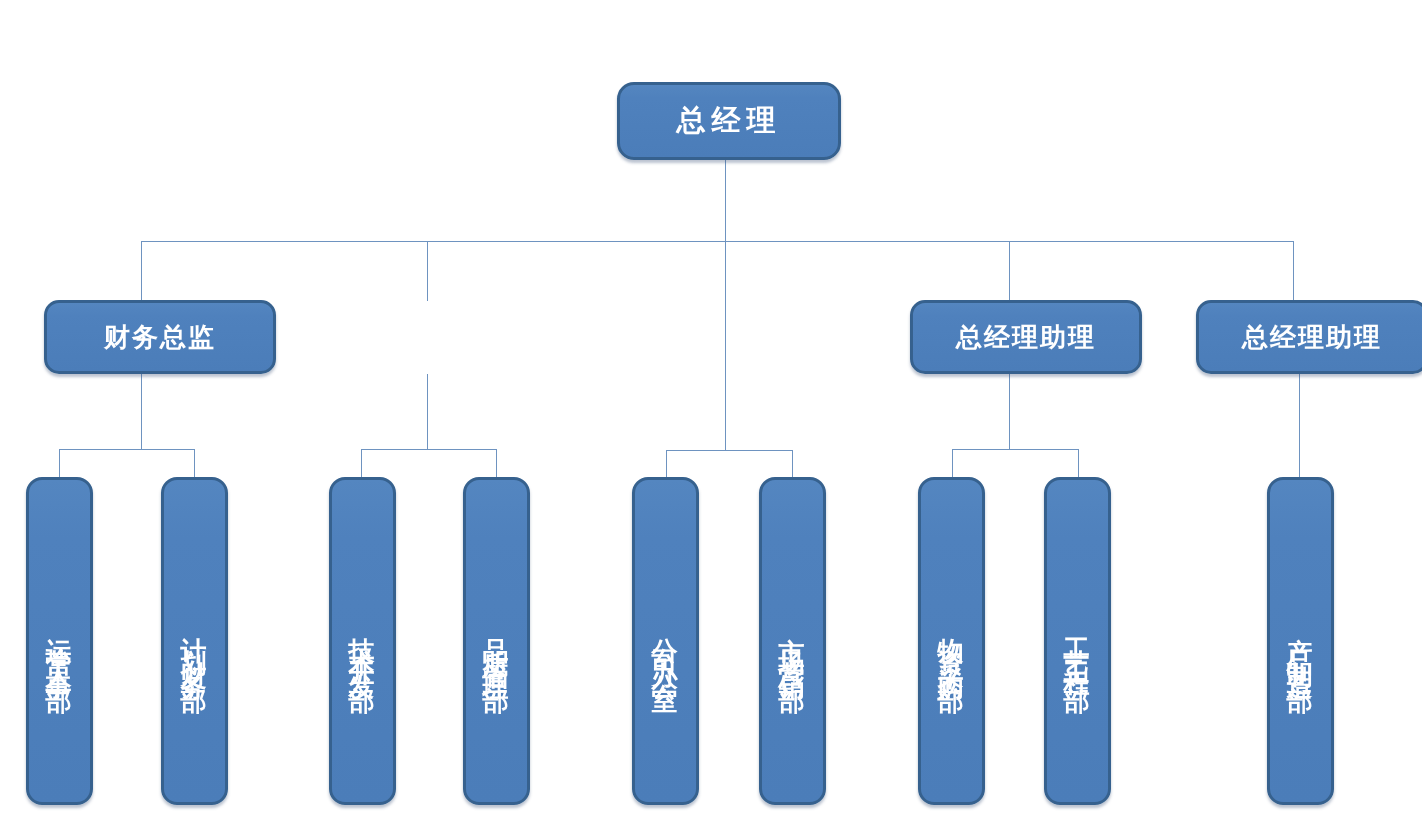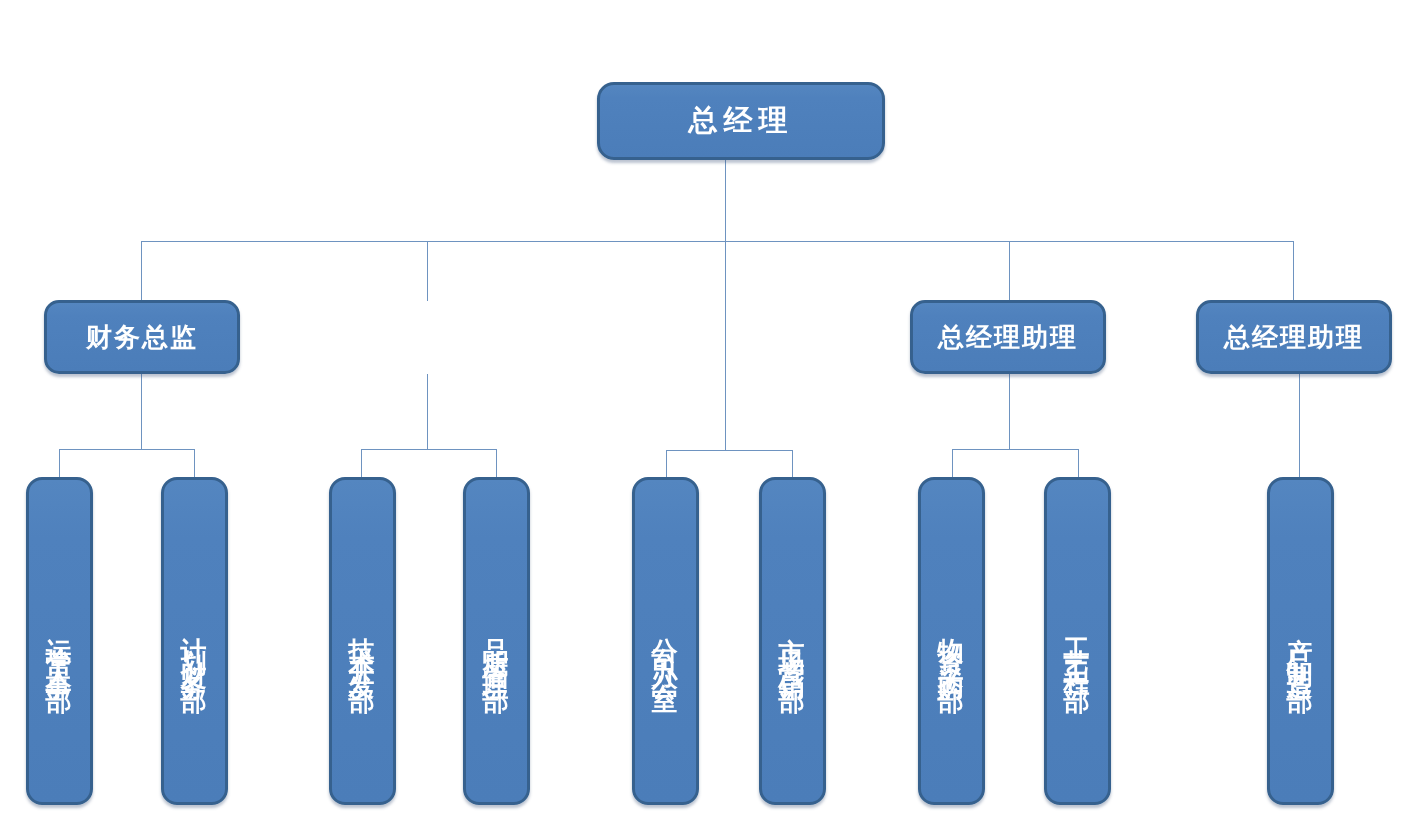--- a/index.html
+++ b/index.html
@@ -22,29 +22,29 @@
     border: 3px solid #36618e;
     color: #ffffff;
     font-weight: bold;
     display: flex;
     align-items: center;
     justify-content: center;
     box-shadow: 0 3px 3px rgba(60, 84, 120, 0.35);
     text-align: center;
   }
   .node.root {
-    left: 597px; top: 82px;
-    width: 288px; height: 78px;
+    left: 617px; top: 82px;
+    width: 224px; height: 78px;
     border-radius: 17px;
     font-size: 29px;
     letter-spacing: 6px;
   }
   .node.mgr {
     top: 300px;
-    width: 196px; height: 74px;
+    width: 232px; height: 74px;
     border-radius: 15px;
     font-size: 26px;
     letter-spacing: 2px;
   }
   .node.dept {
     top: 477px;
     width: 67px; height: 328px;
     border-radius: 16px;
     font-size: 26px;
   }

